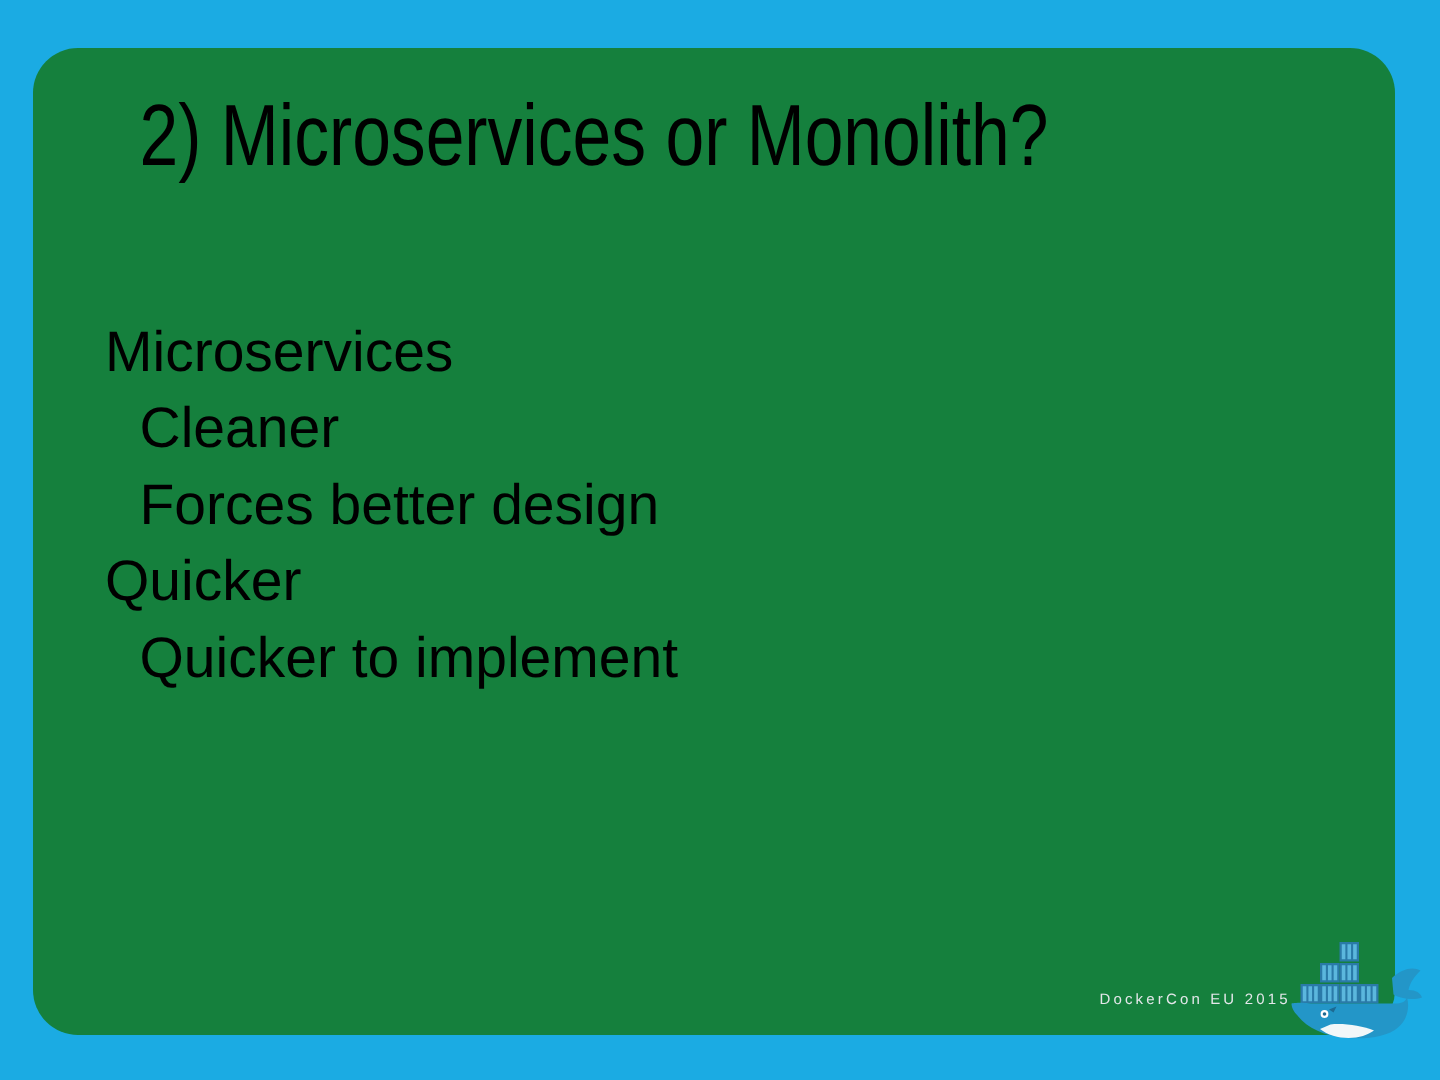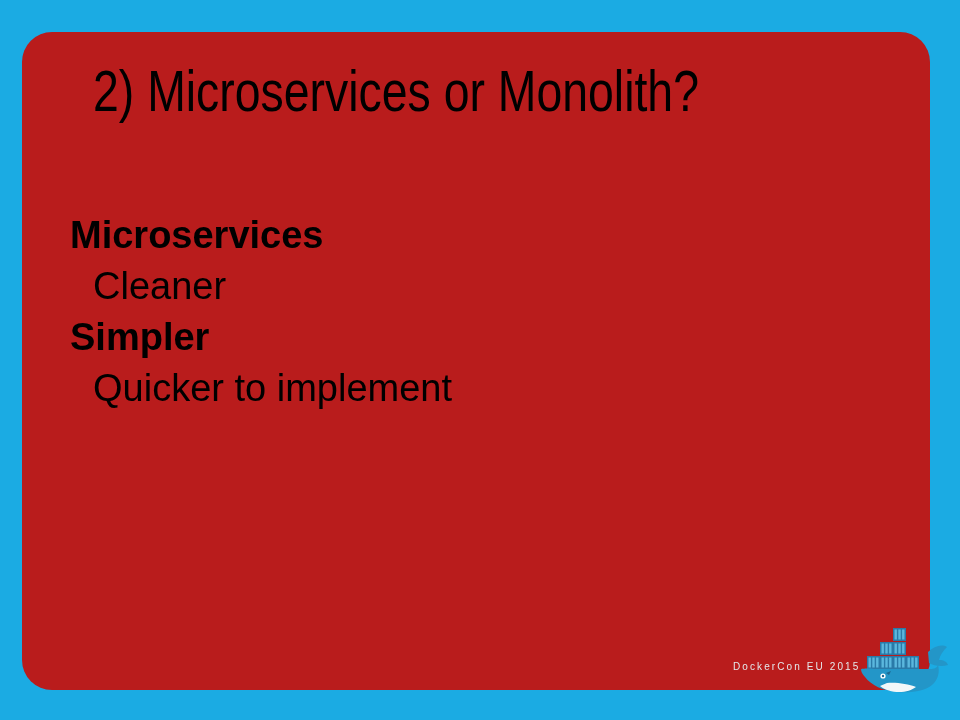--- a/index.html
+++ b/index.html
@@ -23,21 +23,21 @@
     box-sizing: border-box;
   }
 
   
   .card {
     position: absolute;
     left: 22px;
     top: 32px;
     width: 908px;
     height: 658px;
-    background: #b91c1c;
+    background: #15803d;
     border-radius: 30px;
     box-sizing: border-box;
     overflow: hidden;
   }
 
   
   .title {
     position: absolute;
     left: 71px;            
     top: 28px;
@@ -62,21 +62,20 @@
   .body-line {
     font-size: 38px;
     line-height: 51px;
     color: #000000;
     white-space: nowrap;
     font-family: "Liberation Sans", sans-serif;
     font-weight: 400;
   }
   .body-line.level-1 {
     padding-left: 0px;
-    font-weight: bold;
   }
   .body-line.level-2 {
     padding-left: 23px;
   }
 
   
   .footer-credit {
     position: absolute;
     left: 711px;           
     top: 628px;            
@@ -107,21 +106,22 @@
 
 <div class="slide">
 
   <div class="card">
 
     <div class="title">2) Microservices or Monolith?</div>
 
     <div class="body-list">
       <div class="body-line level-1">Microservices</div>
       <div class="body-line level-2">Cleaner</div>
-      <div class="body-line level-1">Simpler</div>
+      <div class="body-line level-2">Forces better design</div>
+      <div class="body-line level-1">Quicker</div>
       <div class="body-line level-2">Quicker to implement</div>
     </div>
 
     <div class="footer-credit">DockerCon EU 2015</div>
 
   </div>
 
   <div class="docker-logo">
     <svg viewBox="0 0 92 72" xmlns="http://www.w3.org/2000/svg">
 

